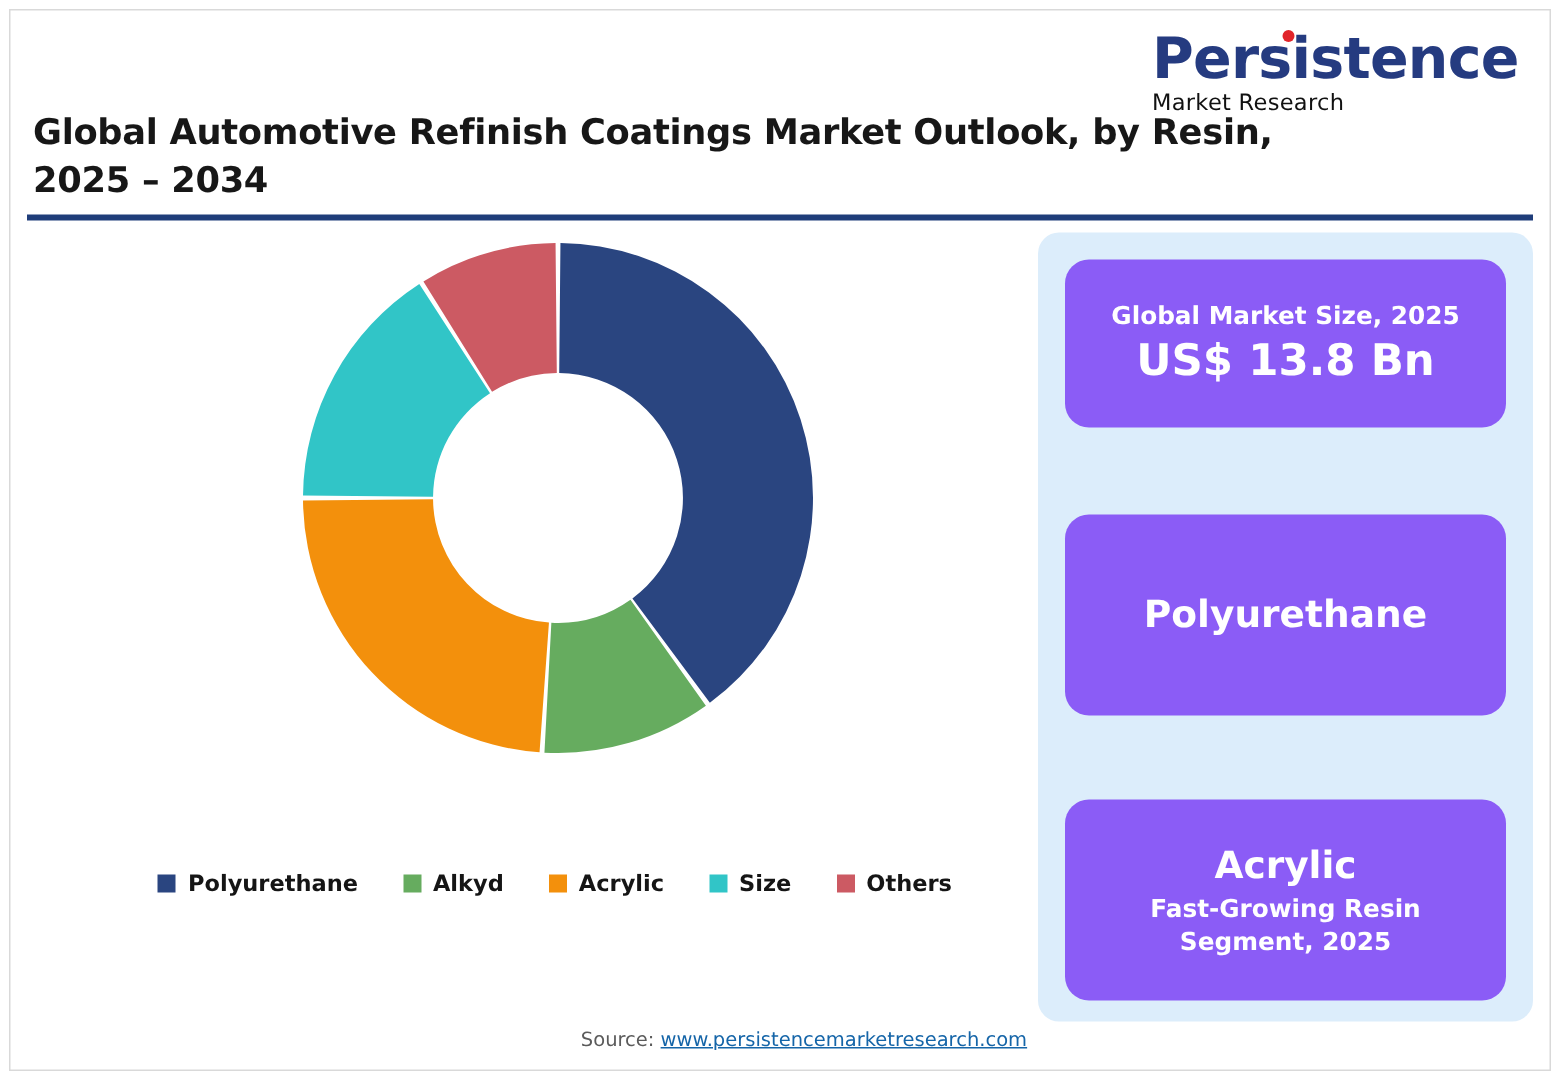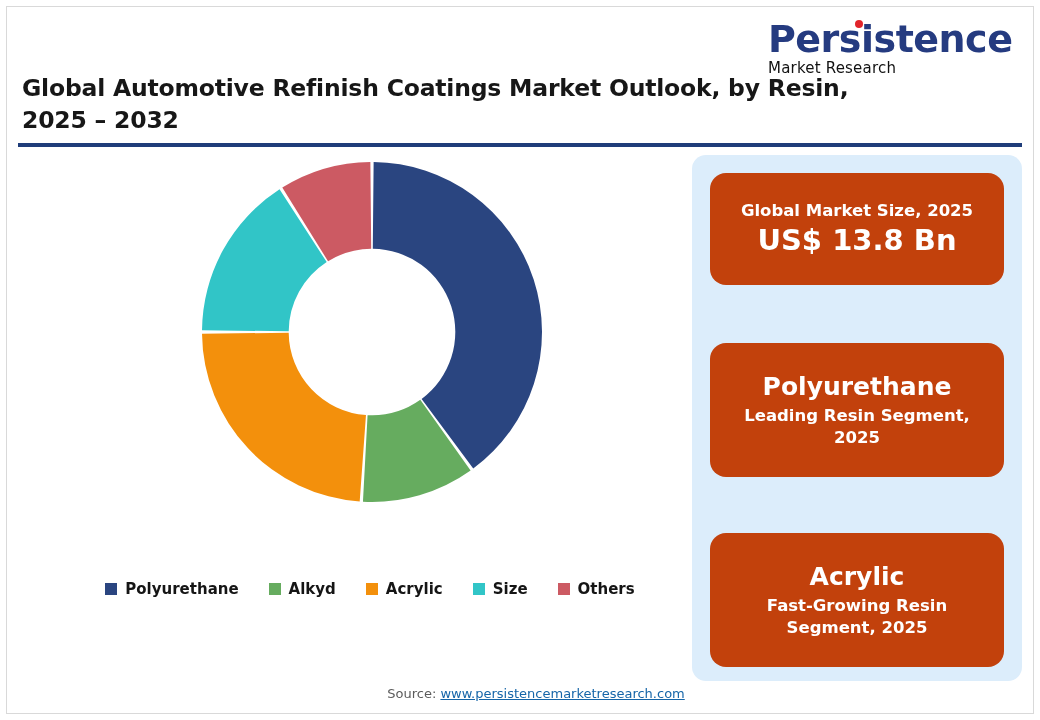--- a/index.html
+++ b/index.html
@@ -146,21 +146,21 @@
     top: 155px;
     width: 330px;
     height: 526px;
     background: #DCEDFB;
     border-radius: 14px;
   }
   .card {
     position: absolute;
     left: 18px;
     width: 294px;
-    background: #c2410c;
+    background: #8b5cf6;
     border-radius: 16px;
     color: #ffffff;
     text-align: center;
     box-sizing: border-box;
     display: flex;
     flex-direction: column;
     align-items: center;
     justify-content: center;
   }
   .card-1 { top: 18px;  height: 112px; }
@@ -222,21 +222,21 @@
   <div class="frame-border"></div>
 
   <div class="logo">
     <div class="logo-main">
       <span>Persistence</span>
       <span class="logo-dot"></span>
     </div>
     <div class="logo-sub">Market Research</div>
   </div>
 
-  <div class="page-title">Global Automotive Refinish Coatings Market Outlook, by Resin, 2025 – 2032</div>
+  <div class="page-title">Global Automotive Refinish Coatings Market Outlook, by Resin, 2025 – 2034</div>
   <div class="title-rule"></div>
 
   <div class="chart-area">
     <div class="donut-wrap">
       <svg class="donut-svg" viewBox="0 0 344 344">
         <g id="donut-slices">
             <path d="M 173.63185778860802 2.0078324152616744 A 170 170 0 0 1 273.2390897949268 308.56737054470494 L 221.60715399951414 238.91801156690542 A 83.3 83.3 0 0 0 172.79961031641793 88.70383788347823 Z" fill="#2A4580"></path>
             <path d="M 270.59868842815274 310.4857344286698 A 170 170 0 0 1 162.9547411714649 341.75919207137156 L 167.5678231740178 255.18200411497205 A 83.3 83.3 0 0 0 220.31335732979485 239.8580098700482 Z" fill="#66AC5F"></path>
             <path d="M 159.69746579141554 341.5542616746822 A 170 170 0 0 1 2.0078324152616744 173.6318577886081 L 88.70383788347823 172.79961031641795 A 83.3 83.3 0 0 0 165.9717582377936 255.08158822059428 Z" fill="#F3900C"></path>
             <path d="M 2.0078324152616744 170.36814221139196 A 170 170 0 0 1 79.53581857016748 29.345258920318344 L 126.69255109938206 102.099176870956 A 83.3 83.3 0 0 0 88.70383788347823 171.20038968358205 Z" fill="#31C5C7"></path>
@@ -271,21 +271,20 @@
 
   <div class="side-panel">
 
     <div class="card card-1">
       <div class="card-small">Global Market Size, 2025</div>
       <div class="card-big">US$ 13.8 Bn</div>
     </div>
 
     <div class="card card-2">
       <div class="card-head">Polyurethane</div>
-      <div class="card-sub">Leading Resin Segment, 2025</div>
     </div>
 
     <div class="card card-3">
       <div class="card-head">Acrylic</div>
       <div class="card-sub">Fast-Growing Resin Segment, 2025</div>
     </div>
 
   </div>
 
   <div class="footer">

